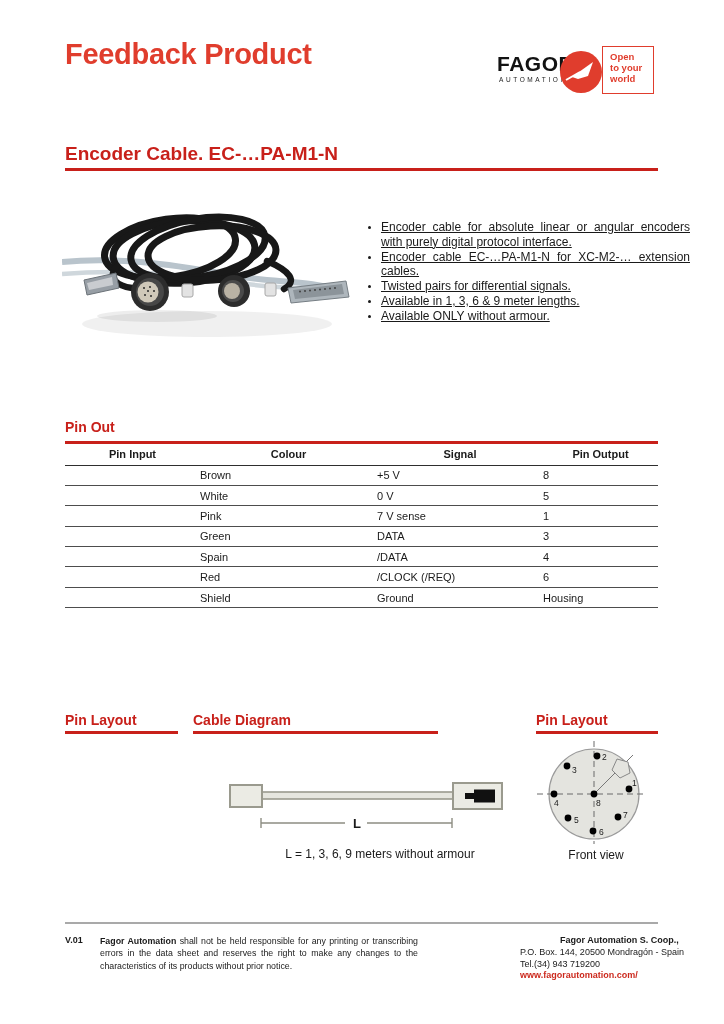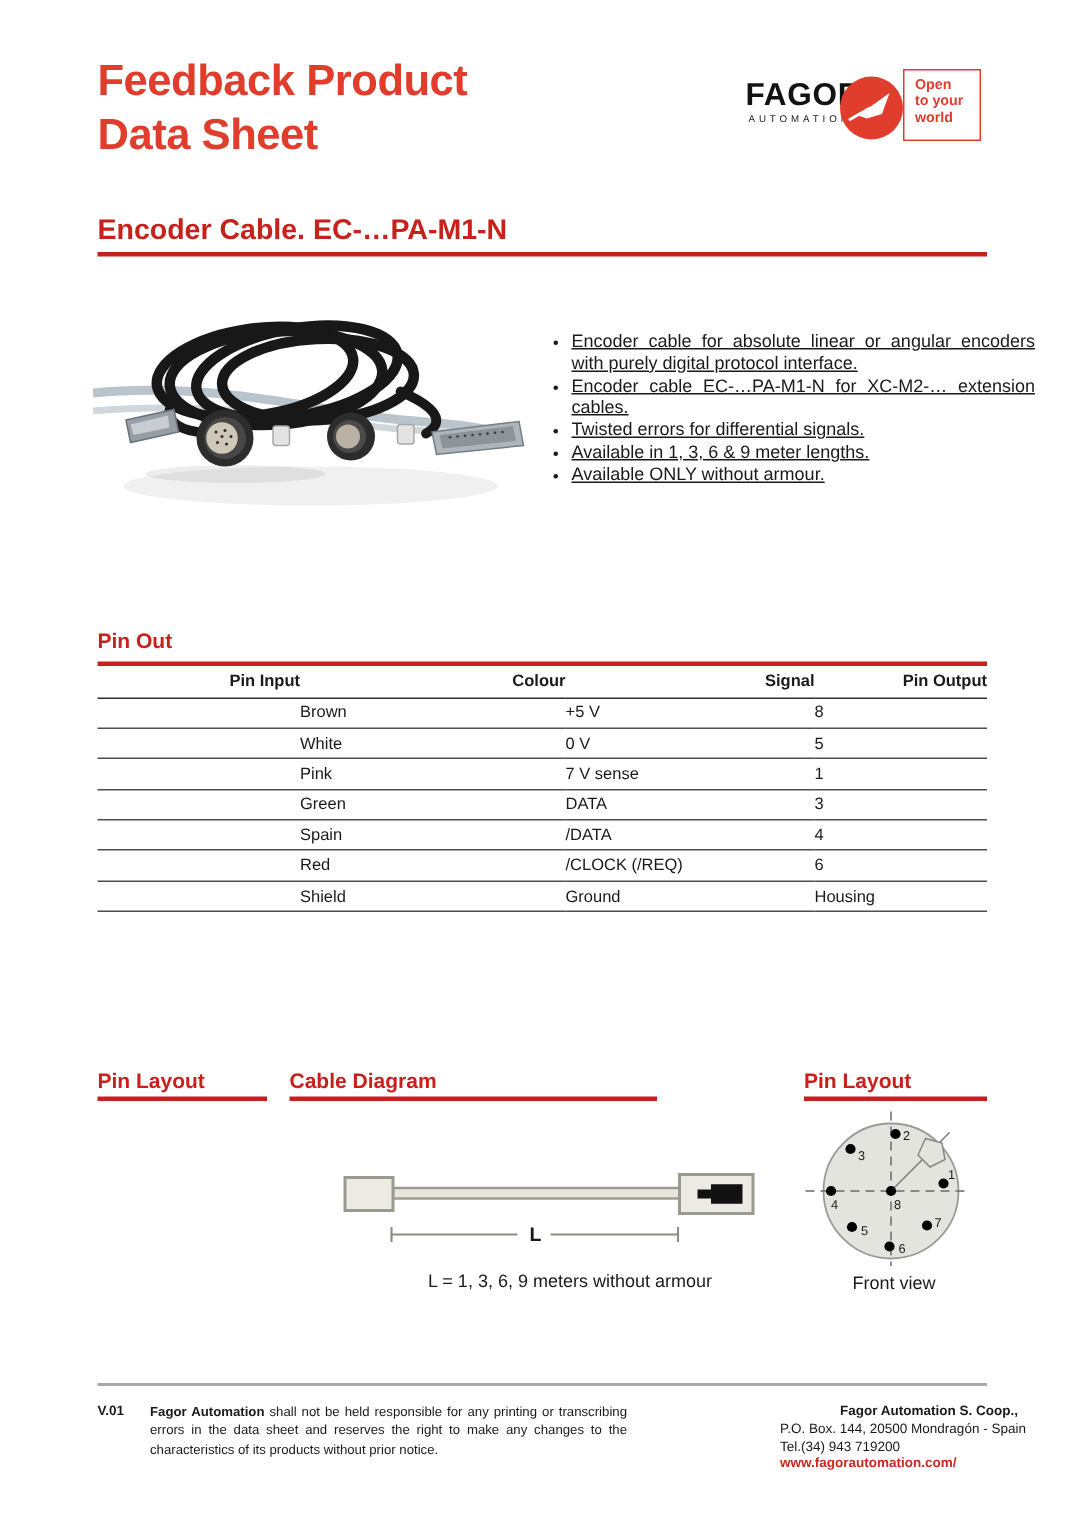--- a/index.html
+++ b/index.html
@@ -38,21 +38,21 @@
   }
   .intro li::marker{font-size:10px;}
 
   
   .section-head{font-size:14px;font-weight:bold;color:#c8201a;}
   .pinout-head{left:65px;top:419px;}
   .rule-pinout{left:65px;top:441px;width:593px;}
   .pinout-table{left:65px;top:443.5px;width:593px;}
   table.pins{border-collapse:collapse;width:593px;font-size:11px;}
   table.pins th{
-    text-align:right;font-weight:bold;height:21px;vertical-align:middle;
+    text-align:center;font-weight:bold;height:21px;vertical-align:middle;
     border-bottom:1px solid #2e2e2e;padding:0;
   }
   table.pins td{
     height:19.4px;vertical-align:middle;border-bottom:1px solid #4d4d4d;padding:0;
   }
 
   
   .pl-left-head{left:65px;top:712px;}
   .rule-pl-left{left:65px;top:731px;width:113px;}
   .cd-head{left:193px;top:712px;}
@@ -81,21 +81,20 @@
 
   svg text{font-family:"Liberation Sans", sans-serif;}
 </style>
 </head>
 <body>
 
 <div class="page">
 
   <div class="abs header-title">
     <div>Feedback Product</div>
-    <div>Data Sheet</div>
   </div>
 
   <div class="abs brand-name">FAGOR</div>
   <div class="abs brand-sub">AUTOMATION</div>
   <svg class="abs brand-mark" viewBox="0 0 44 44">
     <circle cx="22" cy="22" r="21" fill="#e03d2d"></circle>
     <polygon points="13,27 34,12 29,26 19,29" fill="#ffffff"></polygon>
     <line x1="7" y1="30" x2="21" y2="22" stroke="#ffffff" stroke-width="2"></line>
   </svg>
   <div class="abs tagline-box">
@@ -156,21 +155,21 @@
         <circle cx="263" cy="93" r="0.9"></circle>
       <circle cx="268" cy="92.5" r="0.9"></circle>
         <circle cx="273" cy="92" r="0.9"></circle>
     </g>
   </svg>
 
   <div class="abs intro">
     <ul>
       <li>Encoder cable for absolute linear or angular encoders with purely digital protocol interface.</li>
       <li>Encoder cable EC-…PA-M1-N for XC-M2-… extension cables.</li>
-      <li>Twisted errors for differential signals.</li>
+      <li>Twisted pairs for differential signals.</li>
       <li>Available in 1, 3, 6 &amp; 9 meter lengths.</li>
       <li>Available ONLY without armour.</li>
     </ul>
   </div>
 
   <div class="abs section-head pinout-head">Pin Out</div>
   <div class="abs rule-red rule-pinout"></div>
 
   <div class="abs pinout-table">
     <table class="pins">

